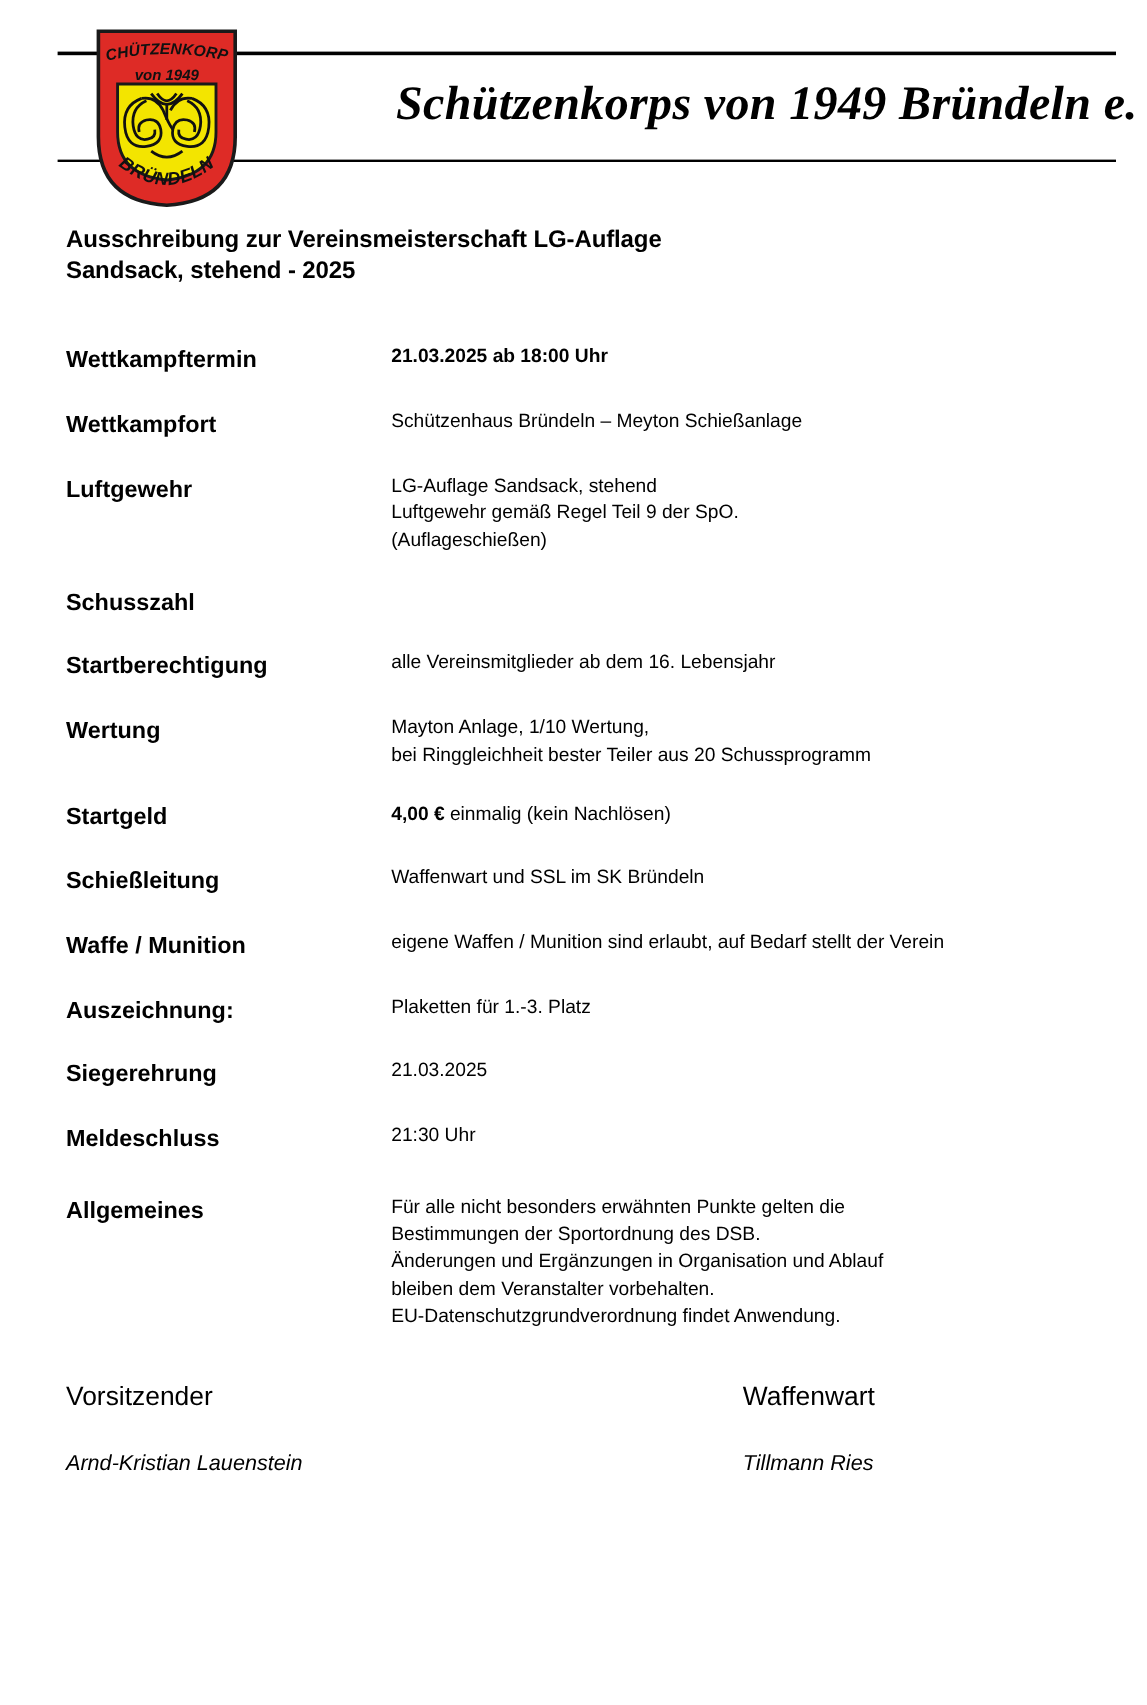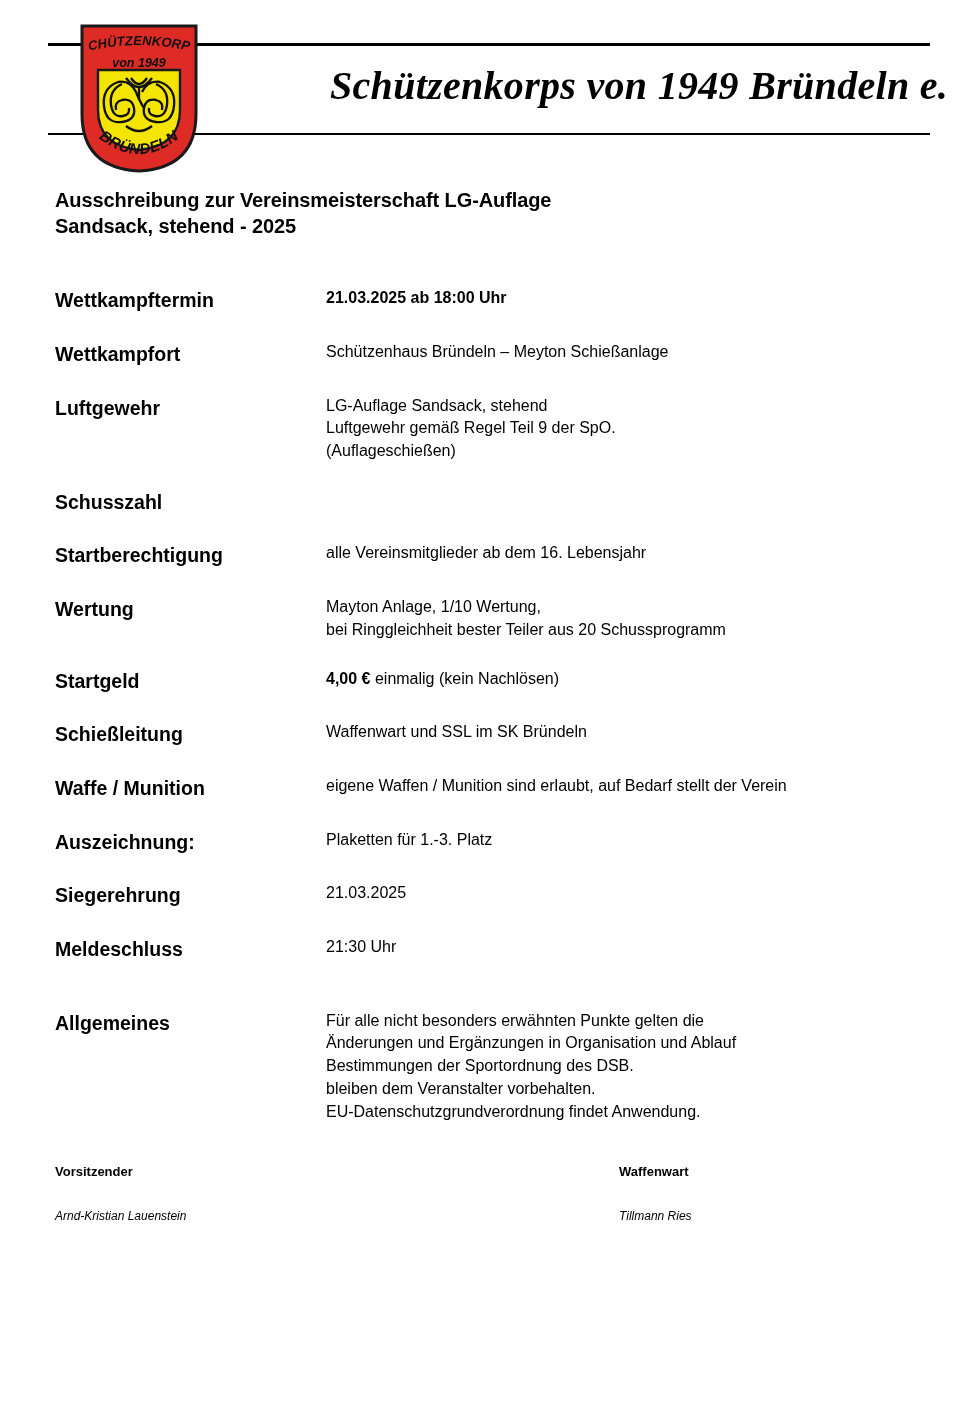--- a/index.html
+++ b/index.html
@@ -90,42 +90,42 @@
   }
   .spec-value {
     flex: 1 1 auto;
     font-size: 16px;
     line-height: 1.42;
   }
   .spec-value .line { display: block; }
   .spec-value .strong { font-weight: bold; }
   .spec-value.all-bold { font-weight: bold; }
 
-  .general-block { margin-top: 46px; }
+  .general-block { margin-top: 32px; }
 
   
   .signatures {
     margin-top: 40px;
     position: relative;
     height: 110px;
   }
   .sig-col {
     position: absolute;
     top: 0;
   }
   .sig-col.left  { left: 0; }
   .sig-col.right { left: 564px; }
   .sig-role {
-    font-size: 13px;
-    font-weight: bold;
+    font-size: 22px;
+    font-weight: normal;
     line-height: 1.4;
   }
   .sig-name {
     margin-top: 27px;
-    font-size: 12px;
+    font-size: 18px;
     font-style: italic;
     line-height: 1.4;
   }
 </style>
 </head>
 <body>
 
 <div class="letterhead">
 
   <div class="rule rule-top"></div>
@@ -247,22 +247,22 @@
         <div class="spec-value">
           <span class="line">21:30 Uhr</span>
         </div>
       </div>
     </div>
 
   <div class="spec-row general-block">
     <div class="spec-label">Allgemeines</div>
     <div class="spec-value">
       <span class="line">Für alle nicht besonders erwähnten Punkte gelten die</span>
+      <span class="line">Bestimmungen der Sportordnung des DSB.</span>
       <span class="line">Änderungen und Ergänzungen in Organisation und Ablauf</span>
-      <span class="line">Bestimmungen der Sportordnung des DSB.</span>
       <span class="line">bleiben dem Veranstalter vorbehalten.</span>
       <span class="line">EU-Datenschutzgrundverordnung findet Anwendung.</span>
     </div>
   </div>
 
   <div class="signatures">
     <div class="sig-col left">
       <div class="sig-role">Vorsitzender</div>
       <div class="sig-name">Arnd-Kristian Lauenstein</div>
     </div>

